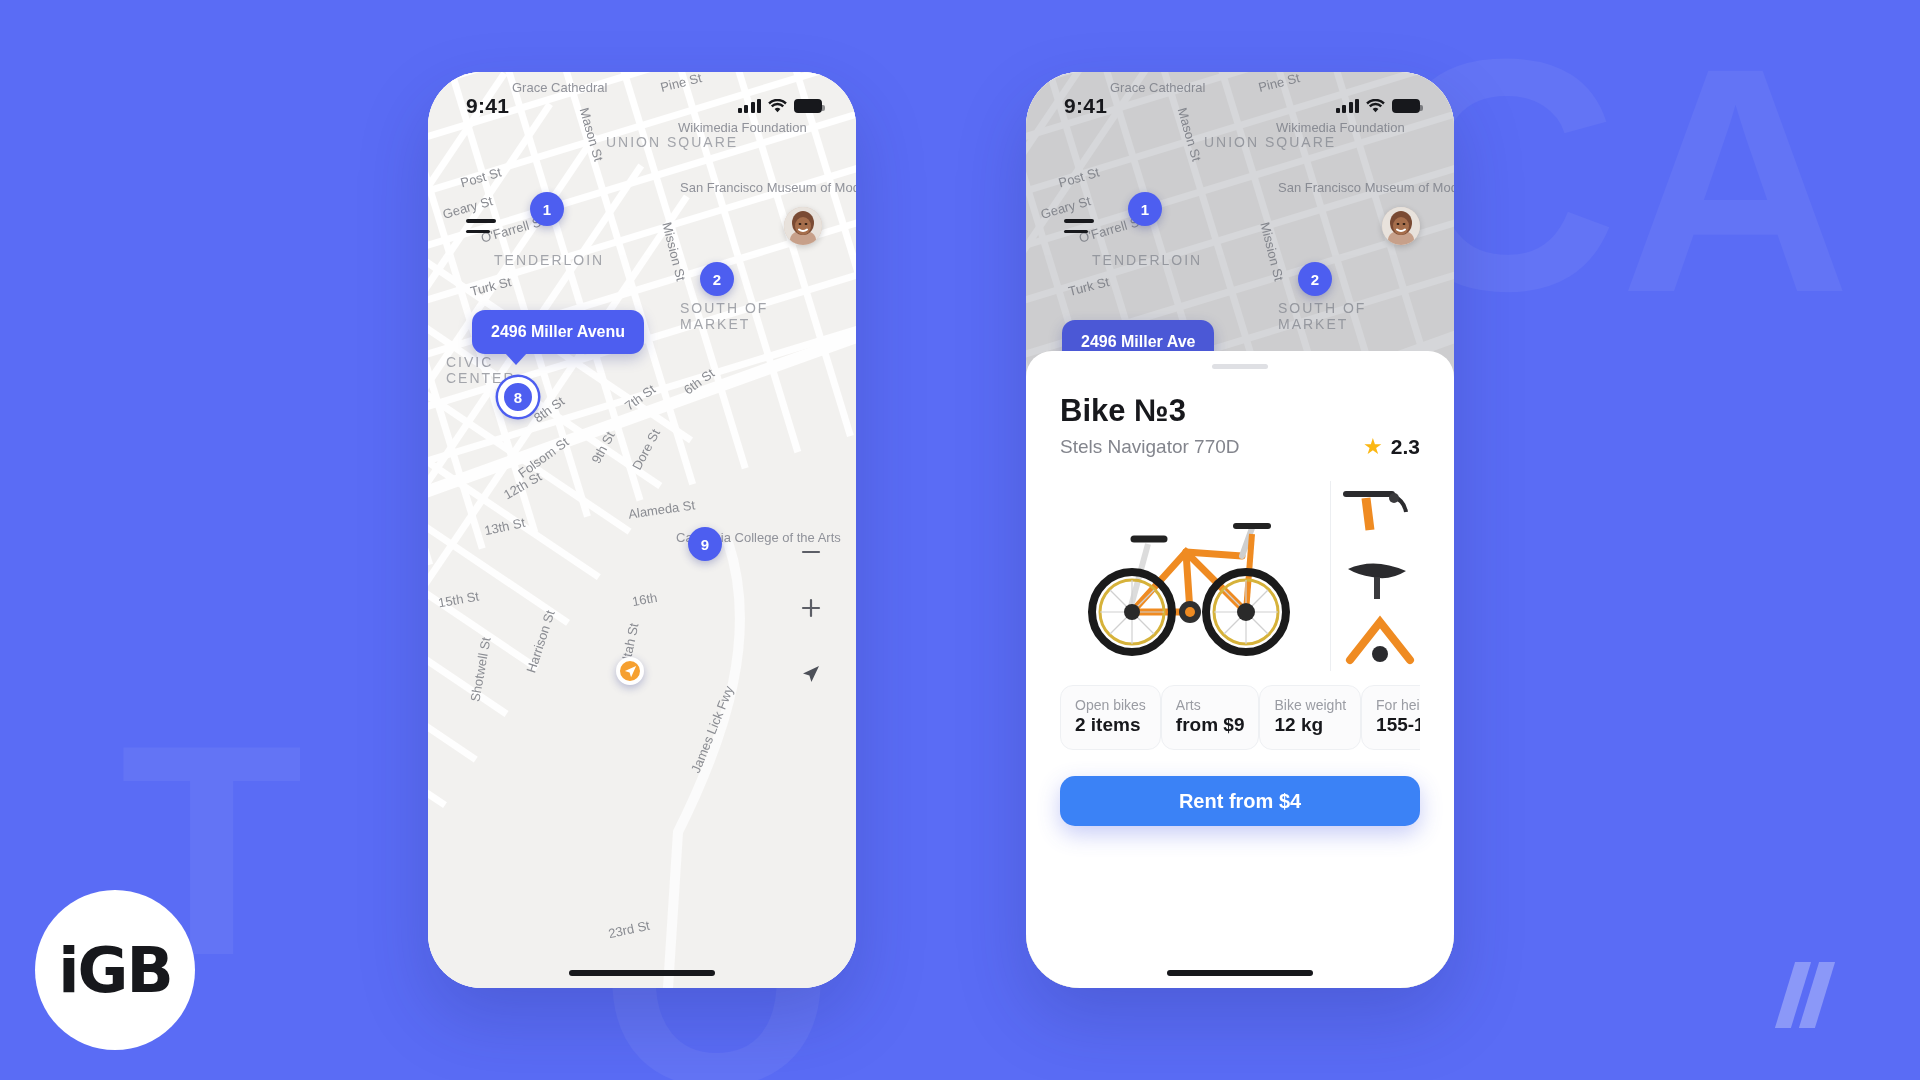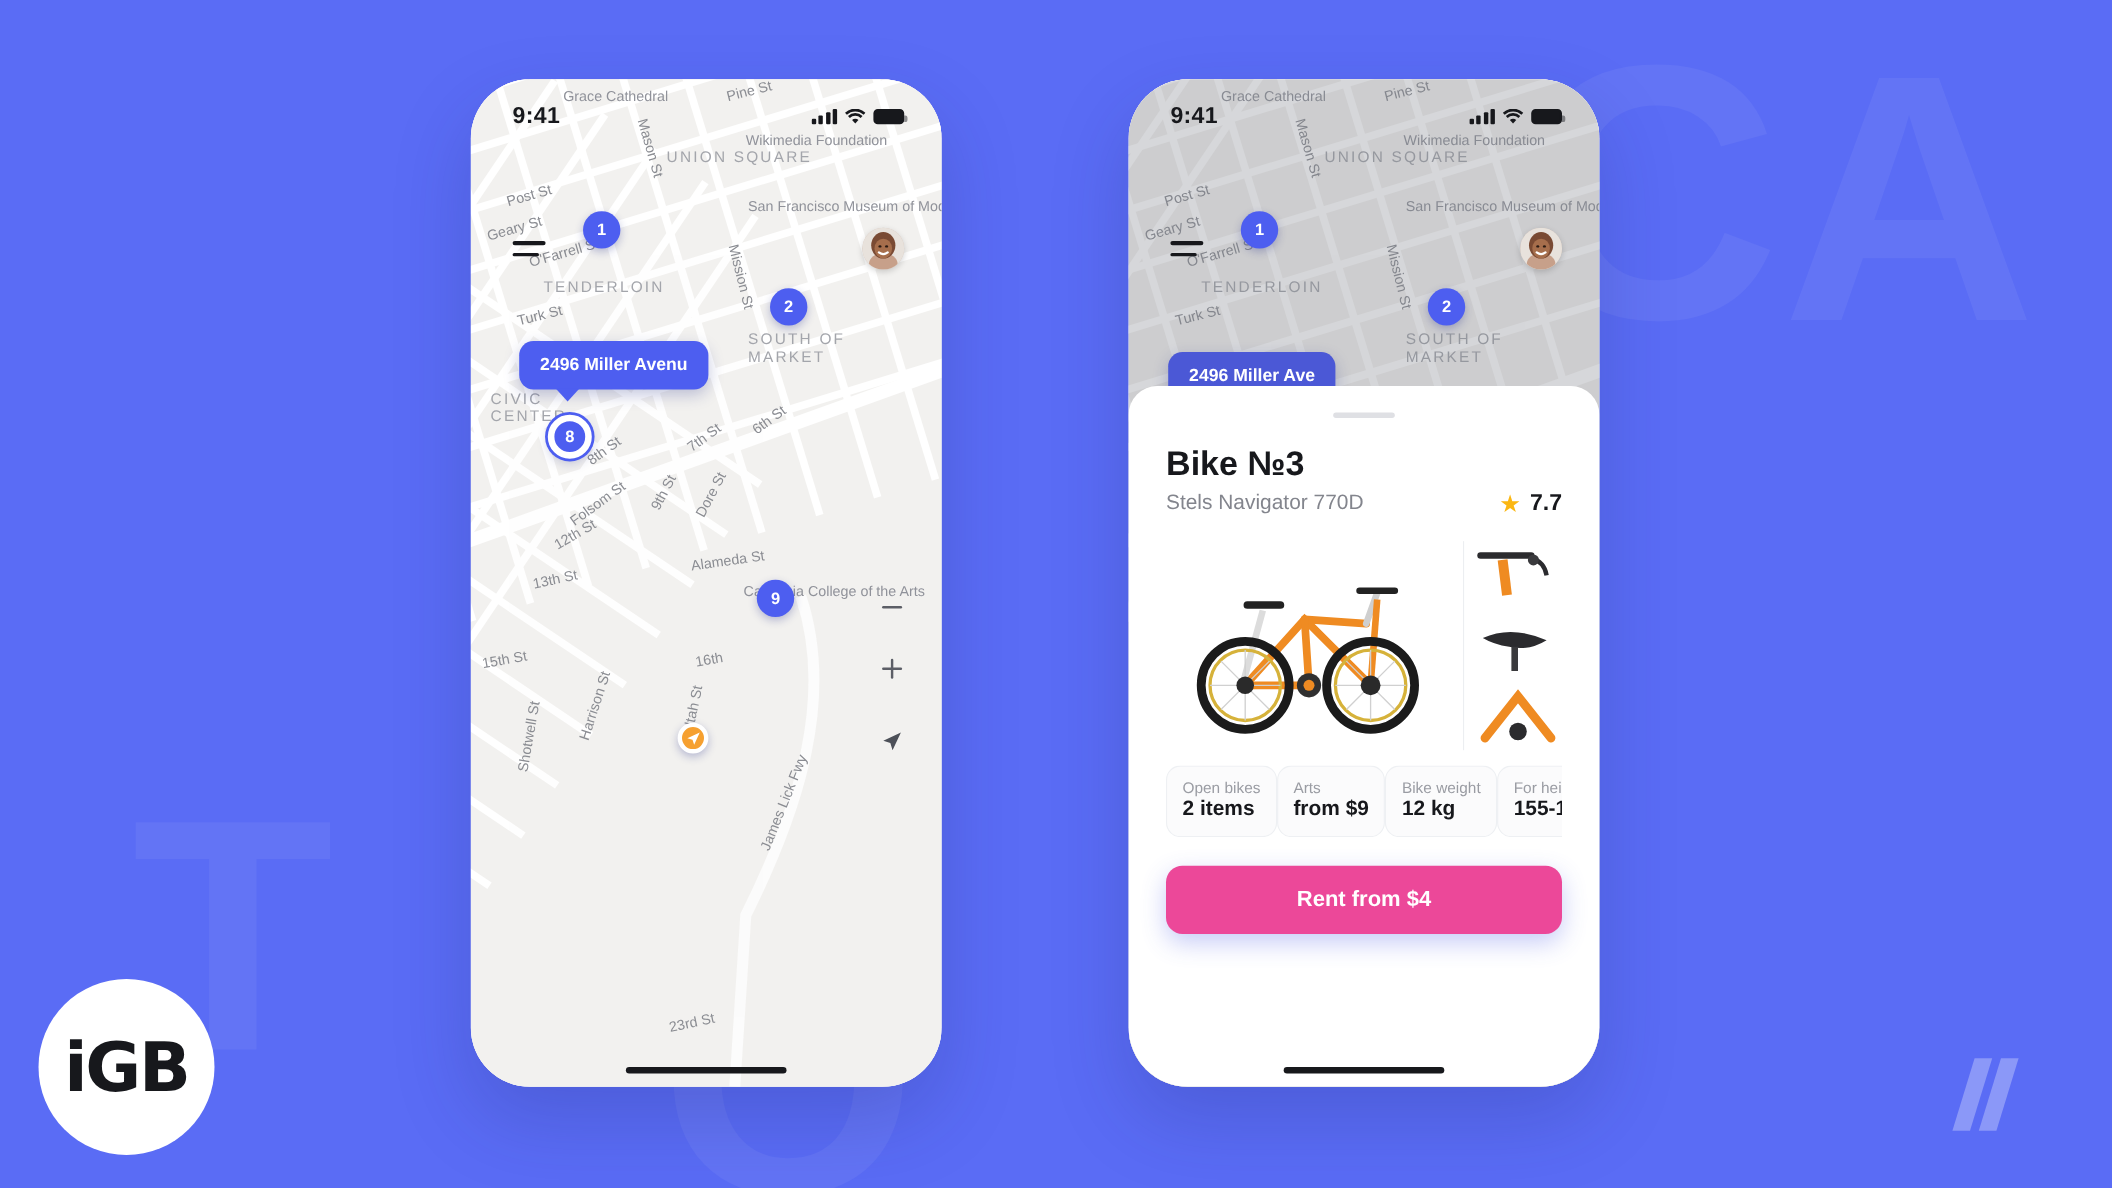--- a/index.html
+++ b/index.html
@@ -212,21 +212,21 @@
   }
 
   
   .sheet {
     position: absolute;
     left: 0; right: 0; bottom: 0;
     height: 637px;
     background: #fff;
     border-radius: 26px 26px 54px 54px;
     z-index: 28;
-    padding: 11px 34px;
+    padding: 0 34px;
   }
   .grabber {
     width: 56px; height: 5px; border-radius: 3px;
     background: #dfe0e4;
     margin: 13px auto 0;
   }
   .sheet-title {
     margin-top: 24px;
     font-size: 31px; font-weight: 700; color: #17181c;
     font-family: "Liberation Sans", sans-serif;
@@ -276,22 +276,22 @@
   .spec .sk { font-size: 14px; color: #9a9ca3; display: block; }
   .spec .sv { font-size: 19px; font-weight: 700; color: #17181c; display: block; margin-top: 1px; white-space: nowrap; }
 
   .desc {
     margin-top: 20px;
     font-size: 16px; line-height: 1.45; color: #8b8d95;
     max-width: 330px;
   }
   .cta {
     margin-top: 26px;
-    width: 100%; height: 62px;
-    background: #ec4899;
+    width: 100%; height: 50px;
+    background: #3b82f6;
     border: none; border-radius: 15px;
     color: #fff; font-size: 20px; font-weight: 700;
     font-family: "Liberation Sans", sans-serif;
     cursor: pointer;
     box-shadow: 0 8px 22px rgba(70,85,230,0.30);
   }
 </style>
 </head>
 <body>
 
@@ -577,21 +577,21 @@
   <div class="bubble" style="left:36px; top:248px; background:#4b58d6;">2496 Miller Ave</div>
 
   <div class="sheet">
     <div class="grabber"></div>
 
     <div class="sheet-title">Bike №3</div>
     <div class="sub-row">
       <span class="sheet-sub">Stels Navigator 770D</span>
       <span class="rating">
         <span class="star">★</span>
-        <span class="rval">7.7</span>
+        <span class="rval">2.3</span>
       </span>
     </div>
 
     <div class="gallery">
       <div class="gal-main">
         <svg viewBox="0 0 270 165">
           <g fill="none" stroke="#ef8b22" stroke-width="7" stroke-linecap="round">
             <path d="M72 118 L126 58 L186 118"></path>
             <path d="M126 58 L182 62"></path>
             <path d="M126 58 L130 118"></path>

